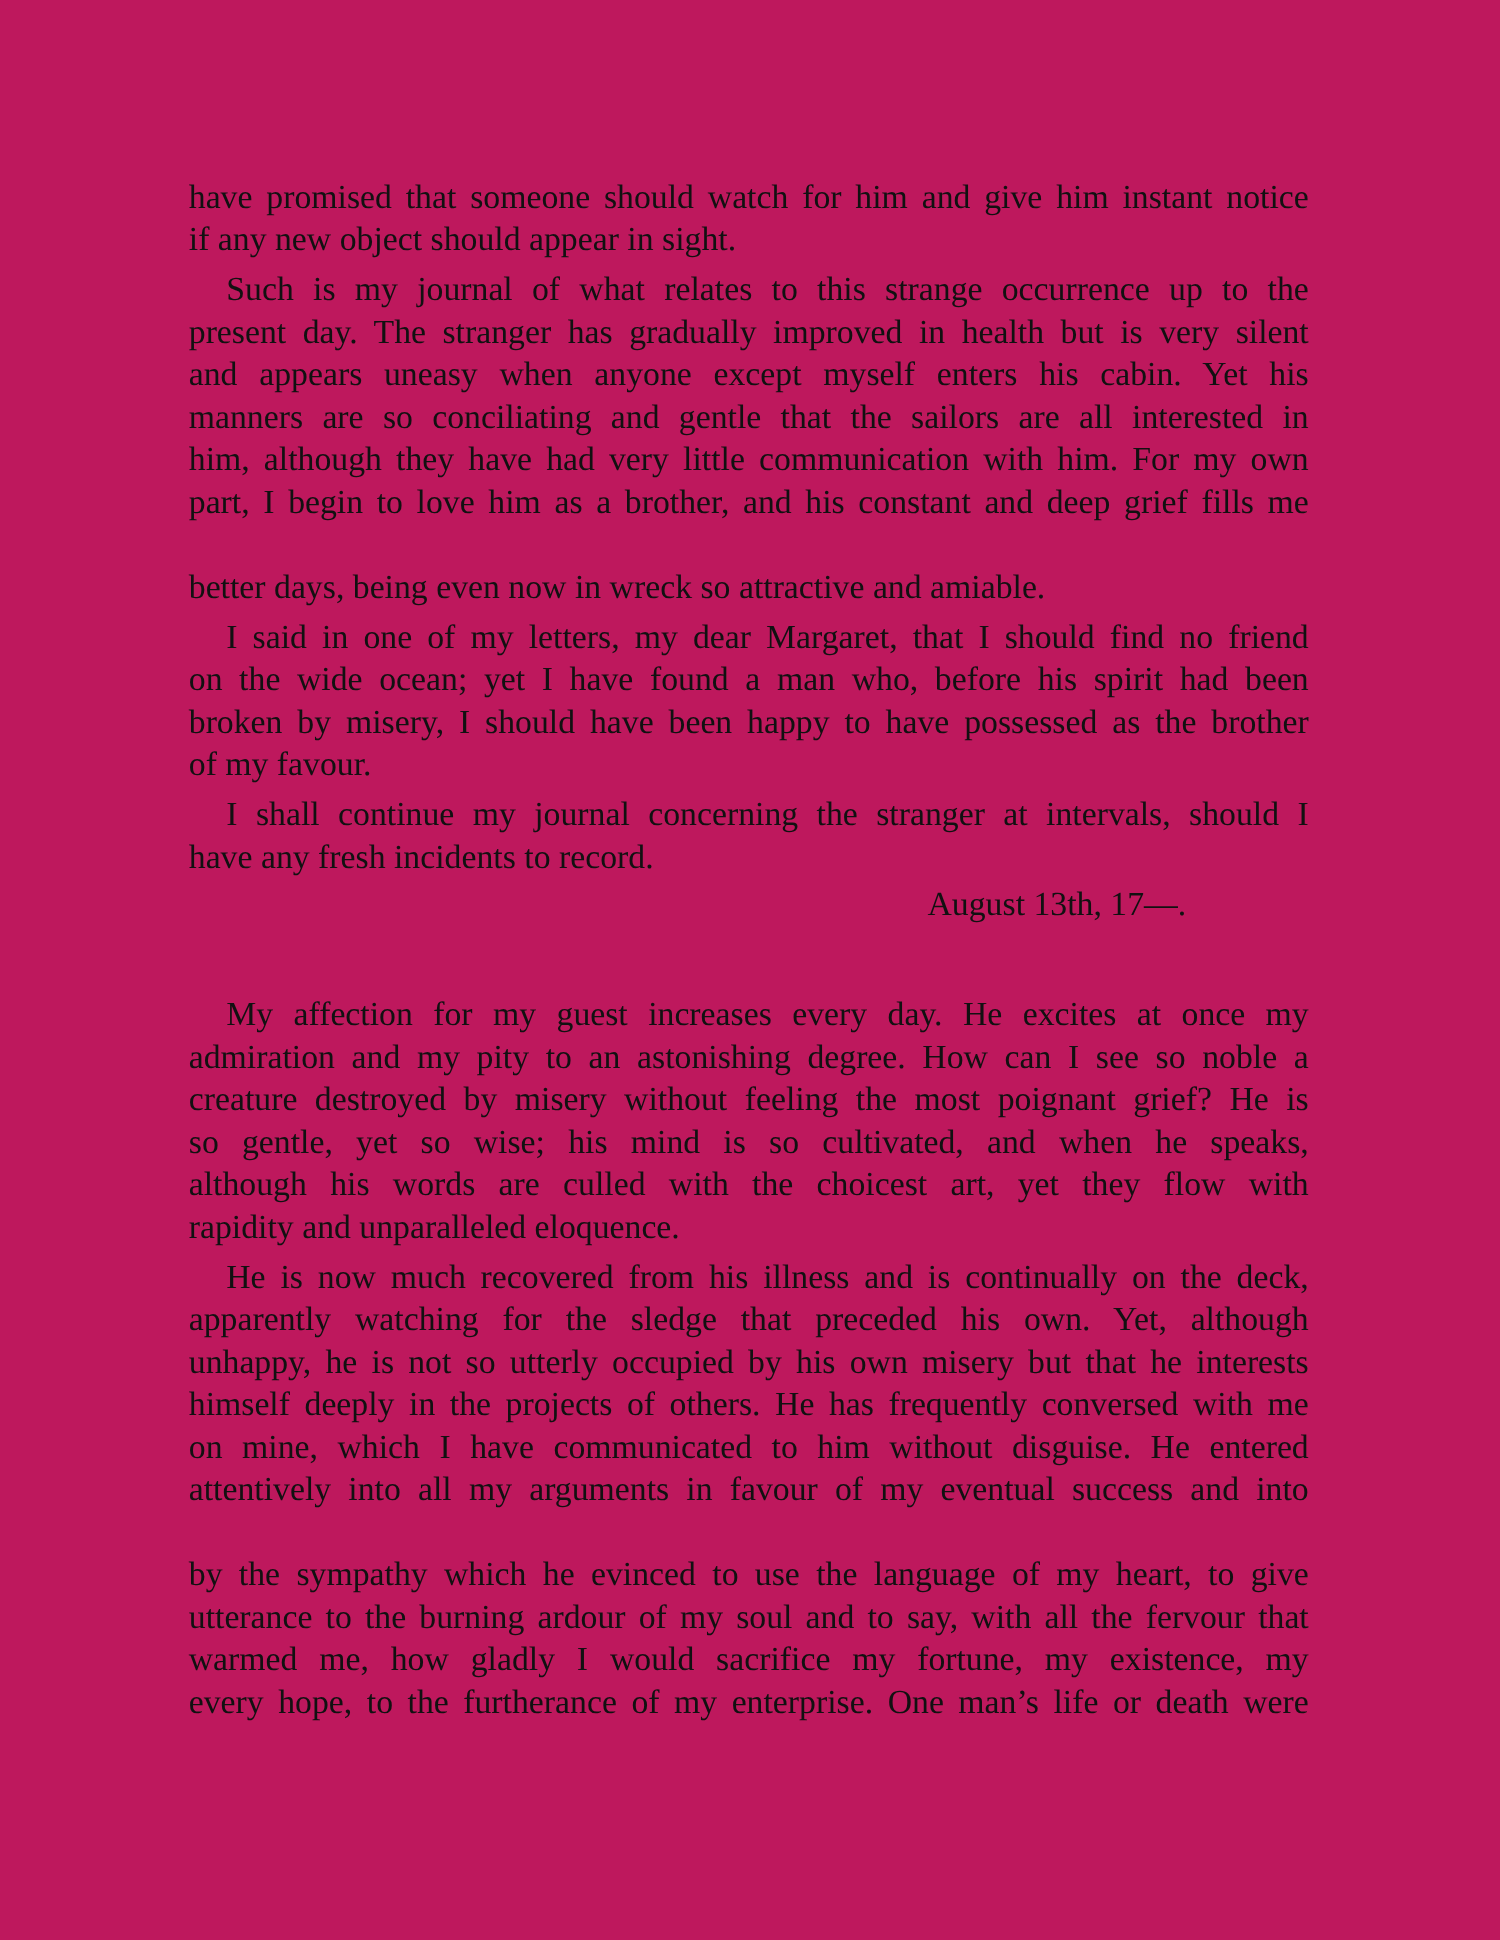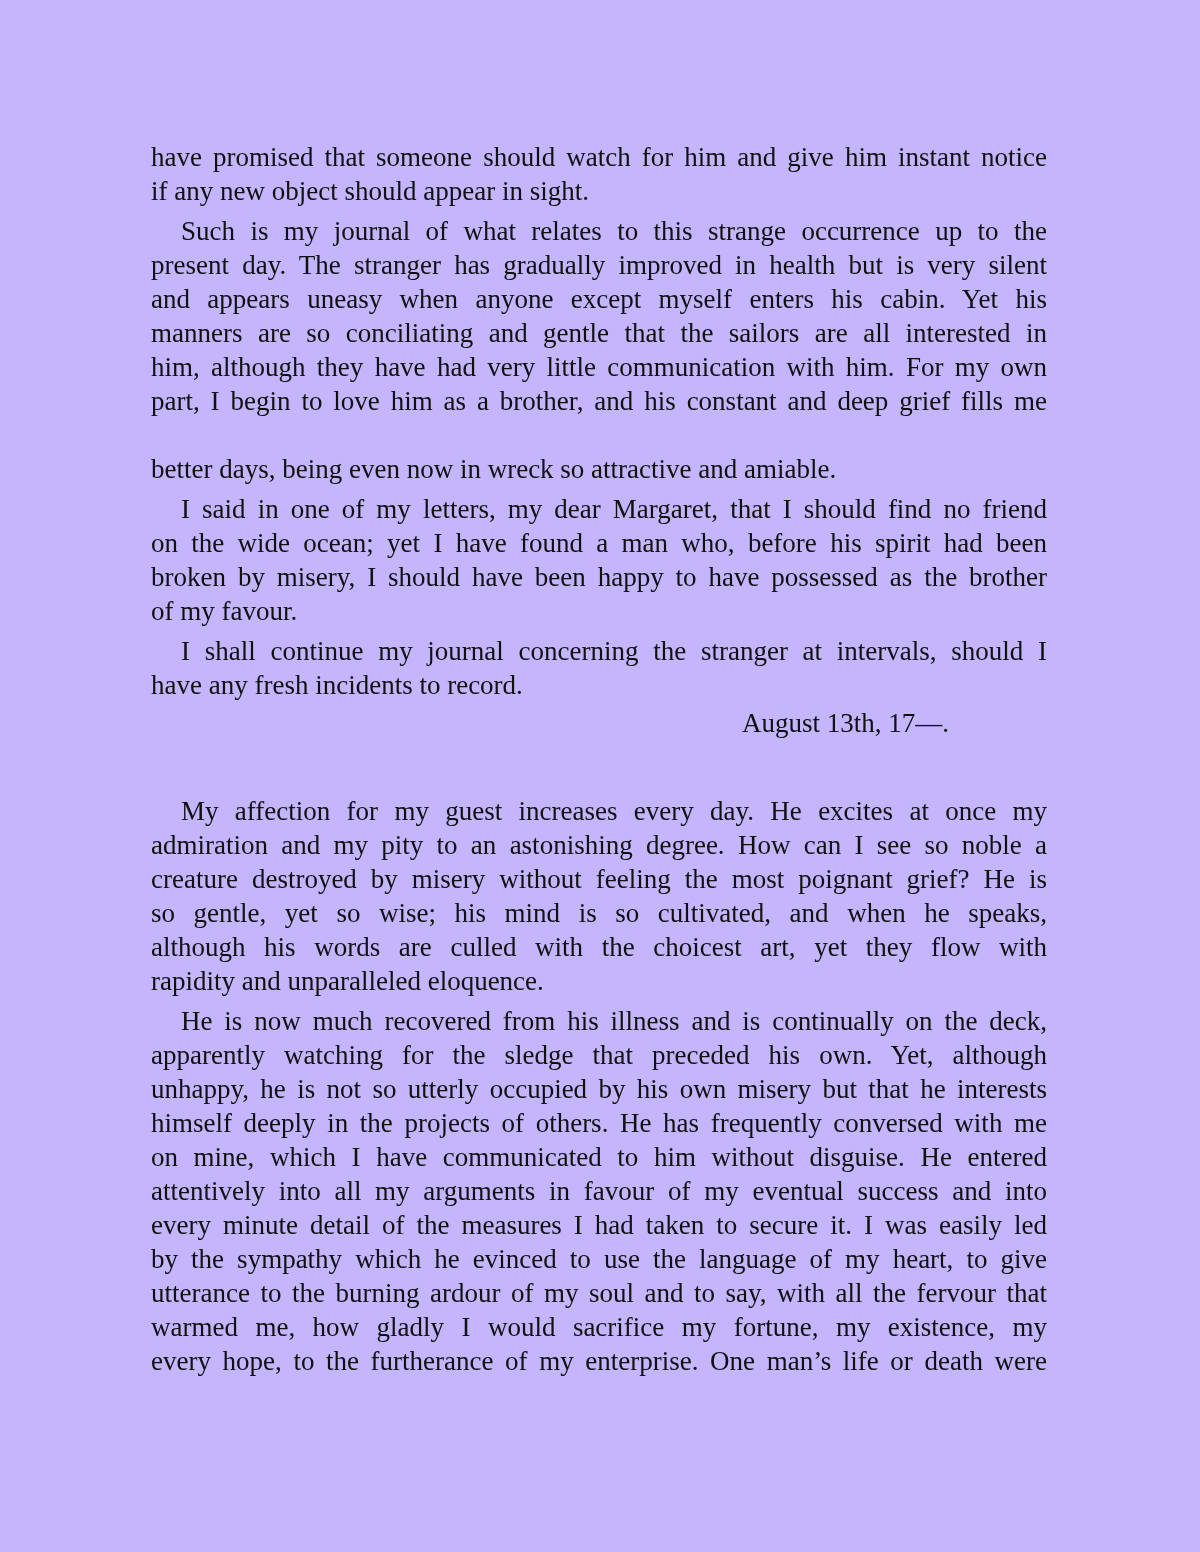--- a/index.html
+++ b/index.html
@@ -1,17 +1,17 @@
 <!DOCTYPE html>
 <html><head>
 <meta charset="utf-8">
 <style>
   html, body { margin: 0; padding: 0; background: #ffffff; }
   body { width: 1200px; height: 1552px; position: relative; overflow: hidden; }
-  .page { position: absolute; left: 0; top: 0; width: 1200px; height: 1552px; background: #c4b5fd; }
+  .page { position: absolute; left: 0; top: 0; width: 1200px; height: 1552px; background: #be185d; }
   .line {
     position: absolute;
     left: 151px;
     width: 896px;
     font-family: "Liberation Serif", serif;
     font-size: 27px;
     line-height: 34px;
     color: #111111;
     white-space: nowrap;
     text-align: justify;
@@ -62,18 +62,17 @@
   <div class="line" style="top:896px">so gentle, yet so wise; his mind is so cultivated, and when he speaks,</div>
   <div class="line" style="top:930px">although his words are culled with the choicest art, yet they flow with</div>
   <div class="line last" style="top:964px">rapidity and unparalleled eloquence.</div>
 
   <div class="line indent" style="top:1004px">He is now much recovered from his illness and is continually on the deck,</div>
   <div class="line" style="top:1038px">apparently watching for the sledge that preceded his own. Yet, although</div>
   <div class="line" style="top:1072px">unhappy, he is not so utterly occupied by his own misery but that he interests</div>
   <div class="line" style="top:1106px">himself deeply in the projects of others. He has frequently conversed with me</div>
   <div class="line" style="top:1140px">on mine, which I have communicated to him without disguise. He entered</div>
   <div class="line" style="top:1174px">attentively into all my arguments in favour of my eventual success and into</div>
-  <div class="line" style="top:1208px">every minute detail of the measures I had taken to secure it. I was easily led</div>
   <div class="line" style="top:1242px">by the sympathy which he evinced to use the language of my heart, to give</div>
   <div class="line" style="top:1276px">utterance to the burning ardour of my soul and to say, with all the fervour that</div>
   <div class="line" style="top:1310px">warmed me, how gladly I would sacrifice my fortune, my existence, my</div>
   <div class="line" style="top:1344px">every hope, to the furtherance of my enterprise. One man’s life or death were</div>
 </div>
 
 </body></html>

